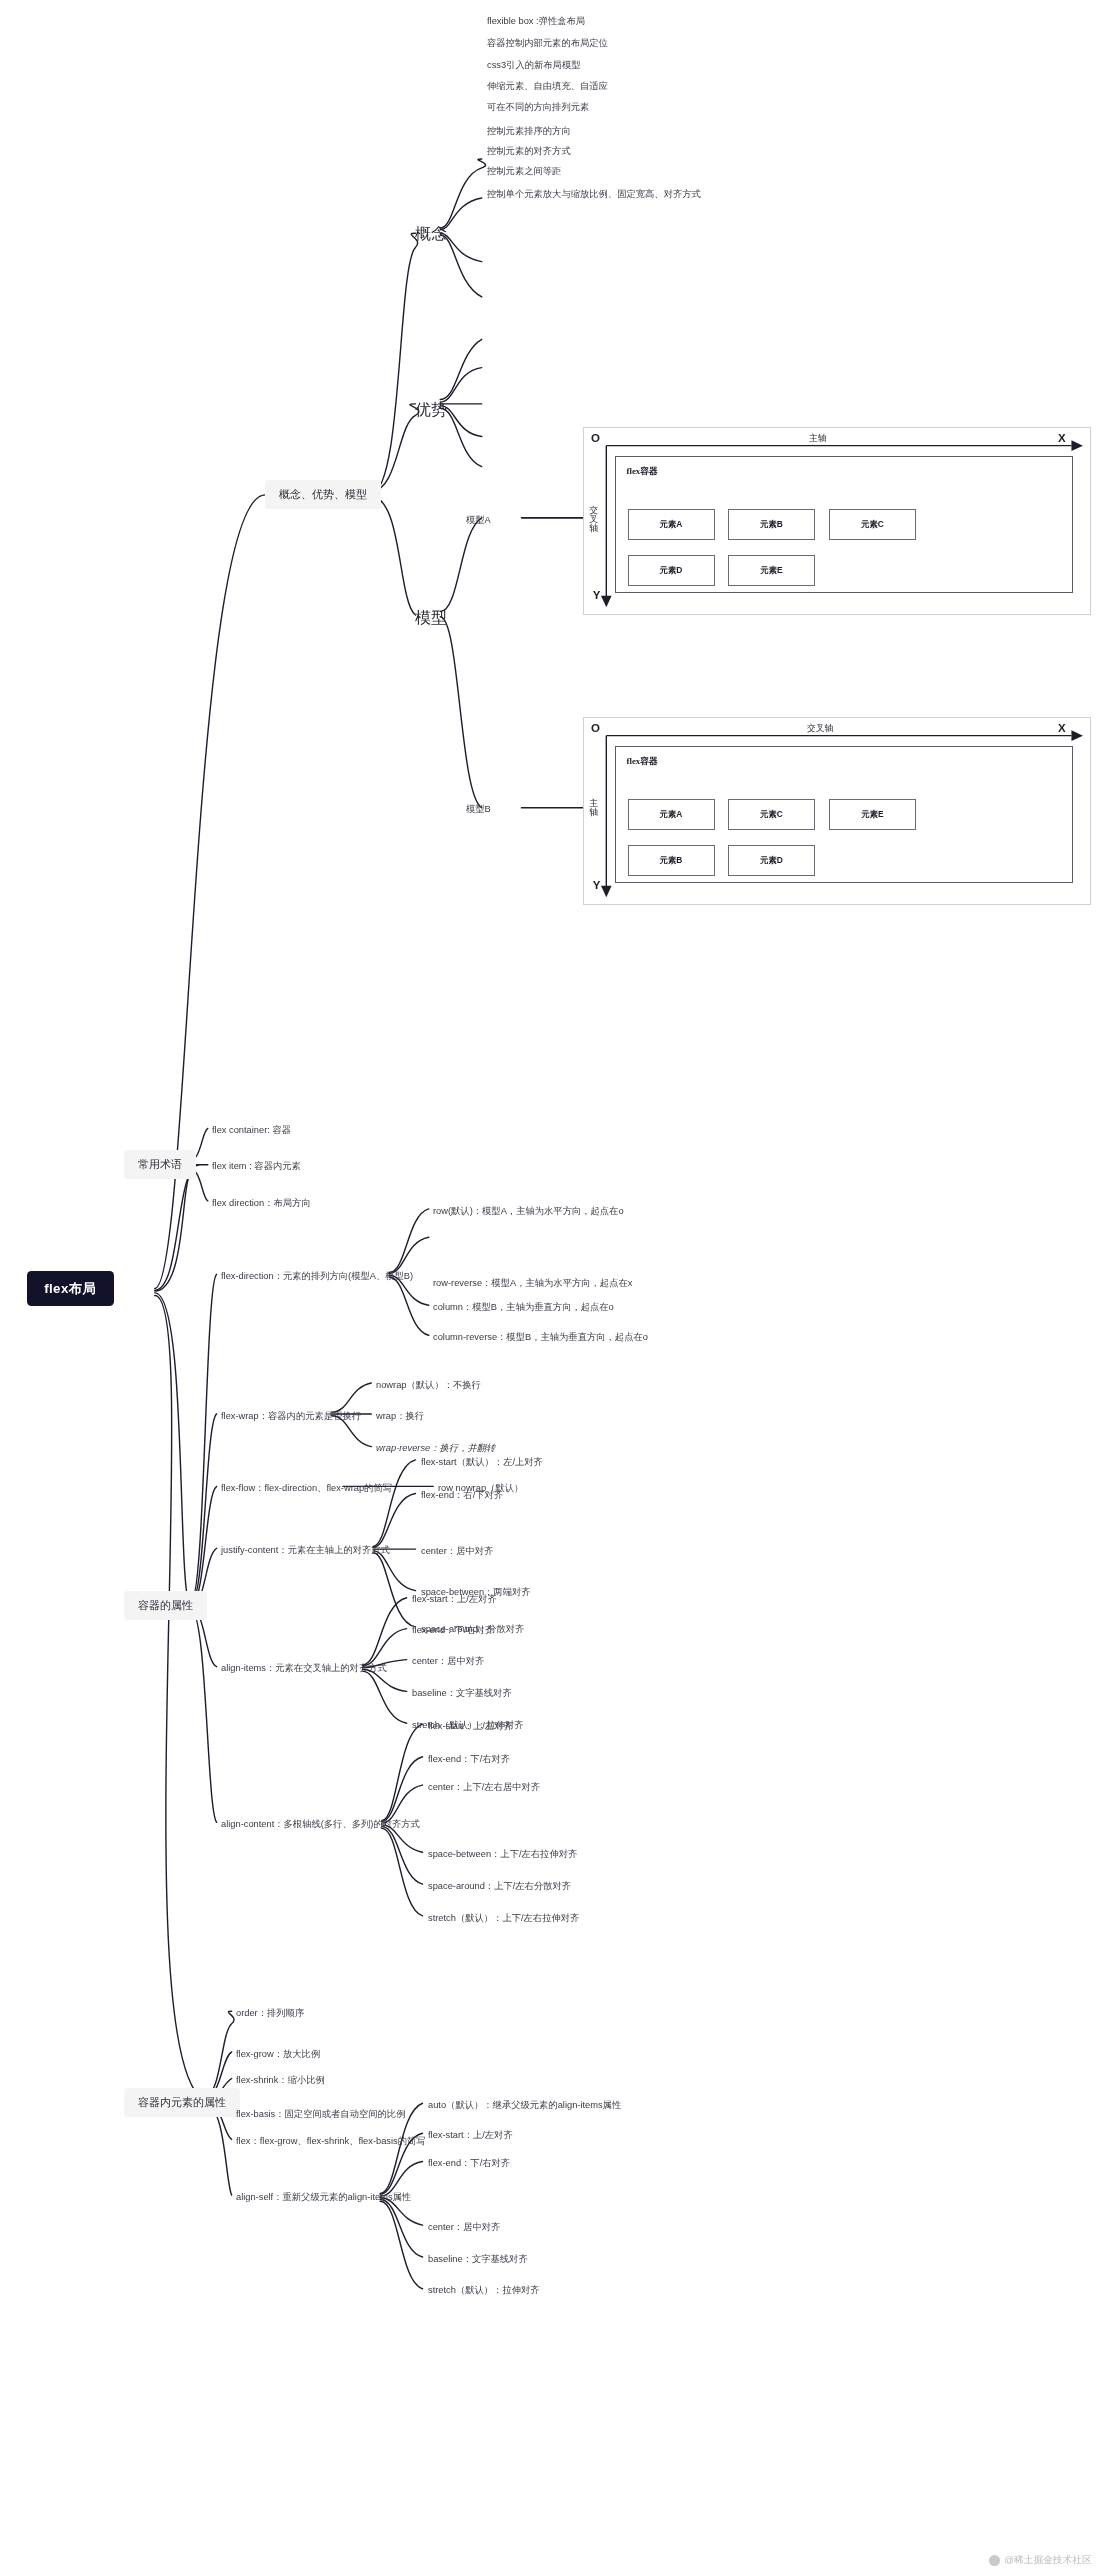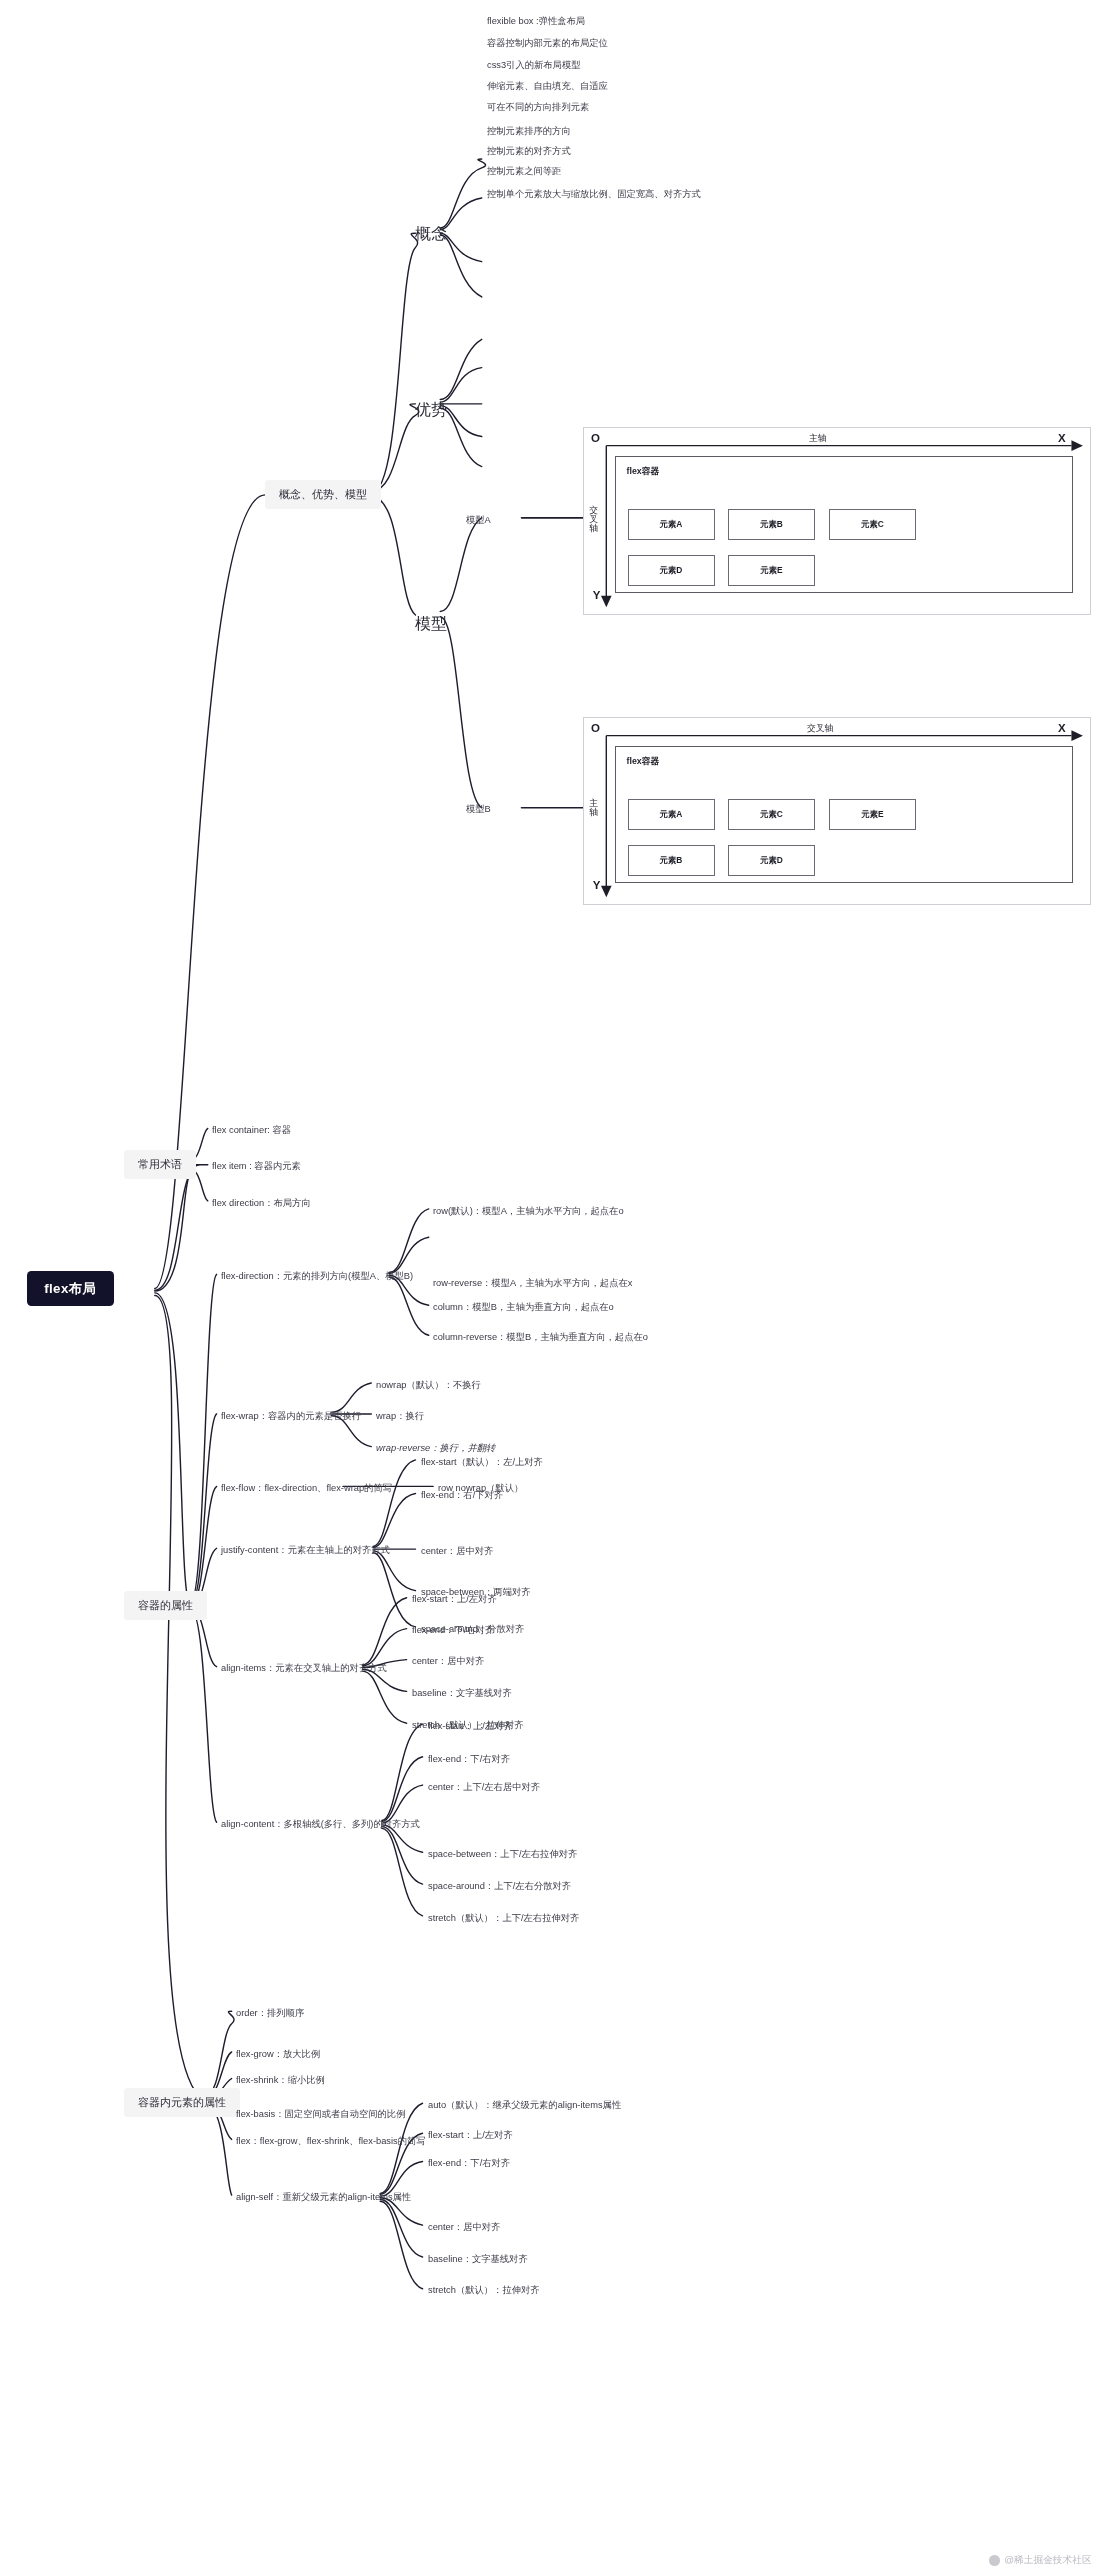--- a/index.html
+++ b/index.html
@@ -83,20 +83,21 @@
   .flex-box {
     position: absolute;
     border: 0.9px solid #5b5b66;
     background: #ffffff;
   }
   .flex-box-title {
     position: absolute;
     font-size: 8.8px;
     font-weight: bold;
     color: #1d1d28;
+    font-family: Liberation Serif, serif;
   }
   .item-box {
     position: absolute;
     border: 0.9px solid #6a6a74;
     background: #ffffff;
     display: flex;
     align-items: center;
     justify-content: center;
     font-size: 8.4px;
     font-weight: bold;
@@ -216,21 +217,21 @@
 
   <div class="node root" style="left:26.5px; top:1271px;">flex布局</div>
 
   <div class="node lvl1" style="left:265px; top:480px;">概念、优势、模型</div>
   <div class="node lvl1" style="left:124px; top:1150px;">常用术语</div>
   <div class="node lvl1" style="left:124px; top:1591px;">容器的属性</div>
   <div class="node lvl1" style="left:124px; top:2088px;">容器内元素的属性</div>
 
   <div class="node lvl2" style="left:415px; top:222px;">概念</div>
   <div class="node lvl2" style="left:415px; top:398px;">优势</div>
-  <div class="node lvl2" style="left:415px; top:606px;margin-top:6px;">模型</div>
+  <div class="node lvl2" style="left:415px; top:606px;">模型</div>
 
   <div class="node lvl3" style="left:487px; top:14px;">flexible box :弹性盒布局</div>
   <div class="node lvl3" style="left:487px; top:36px;">容器控制内部元素的布局定位</div>
   <div class="node lvl3" style="left:487px; top:58px;">css3引入的新布局模型</div>
   <div class="node lvl3" style="left:487px; top:79px;">伸缩元素、自由填充、自适应</div>
 
   <div class="node lvl3" style="left:487px; top:100px;">可在不同的方向排列元素</div>
   <div class="node lvl3" style="left:487px; top:124px;">控制元素排序的方向</div>
   <div class="node lvl3" style="left:487px; top:144px;">控制元素的对齐方式</div>
   <div class="node lvl3" style="left:487px; top:164px;">控制元素之间等距</div>

